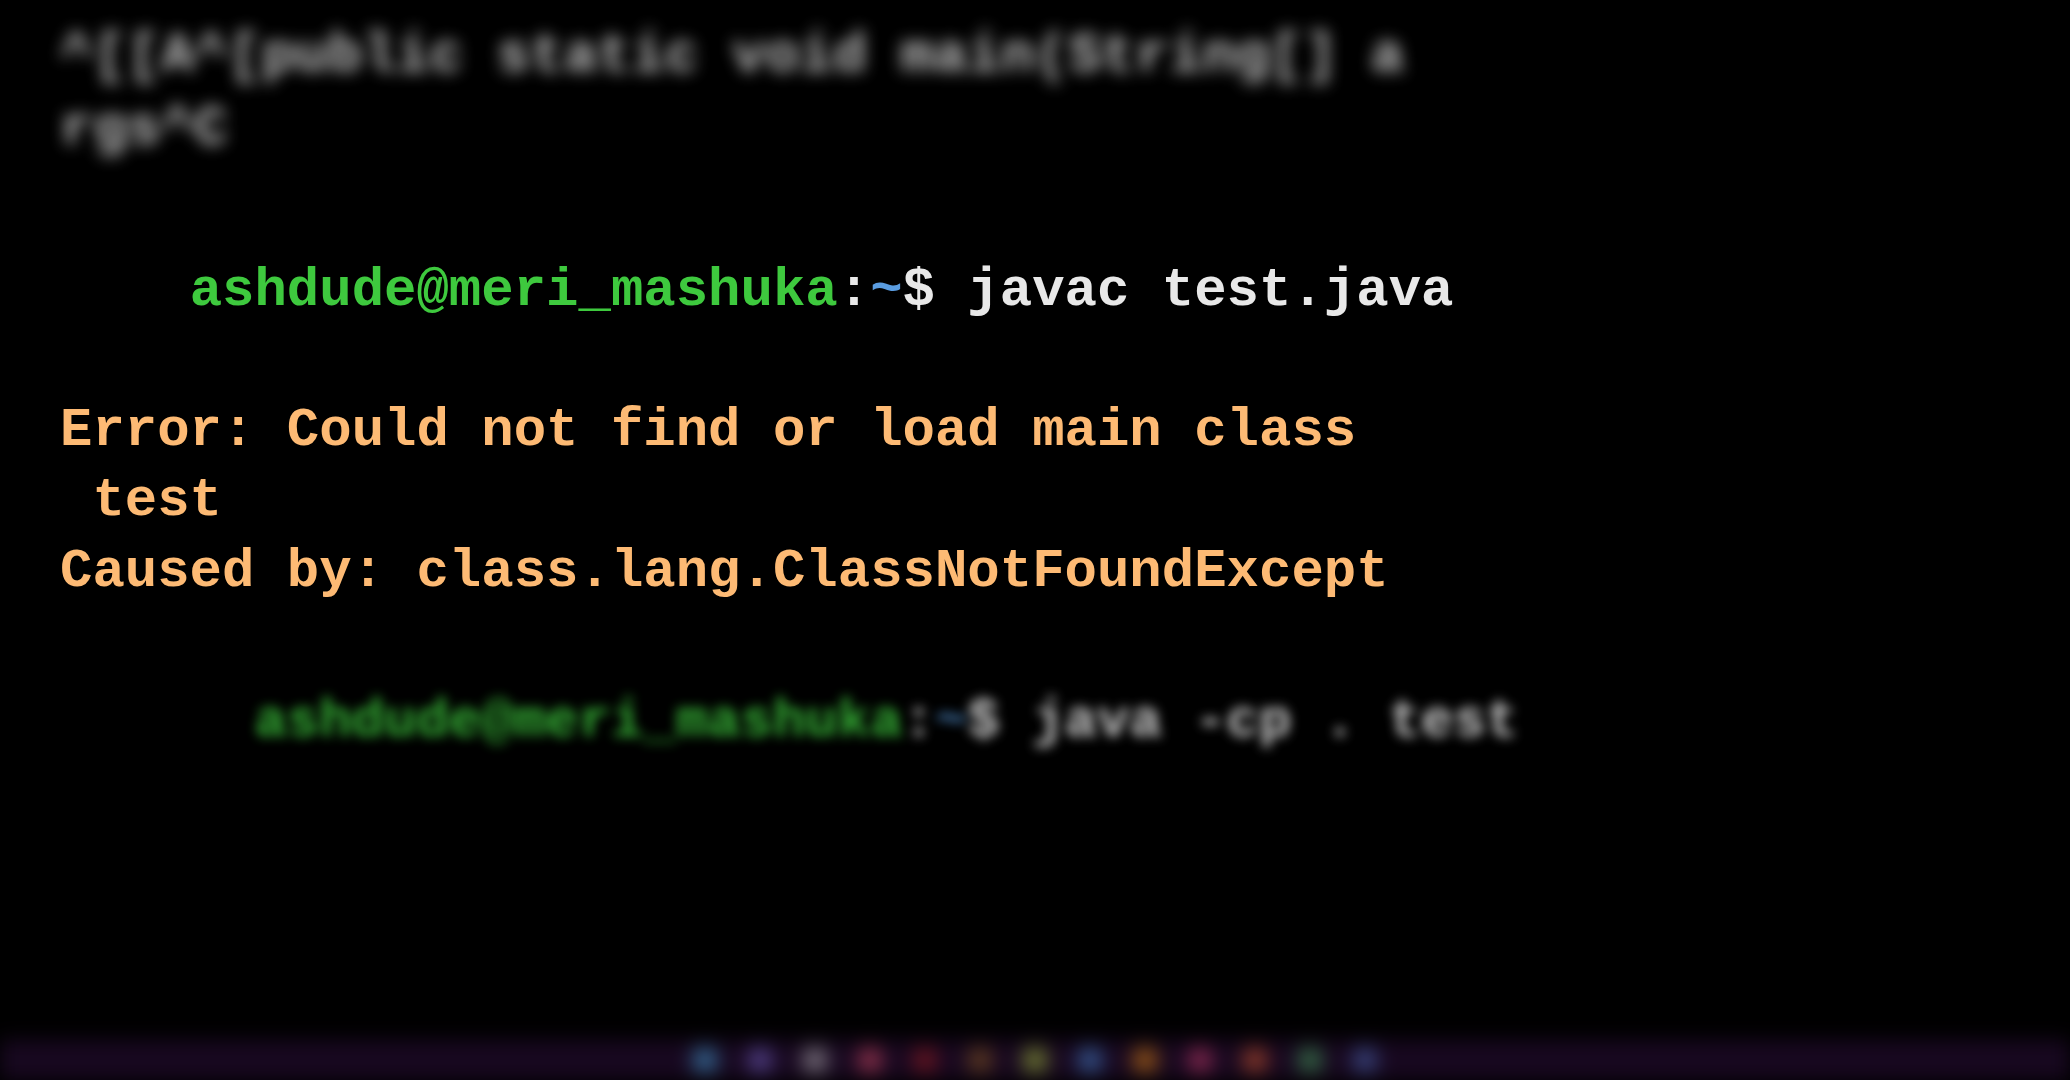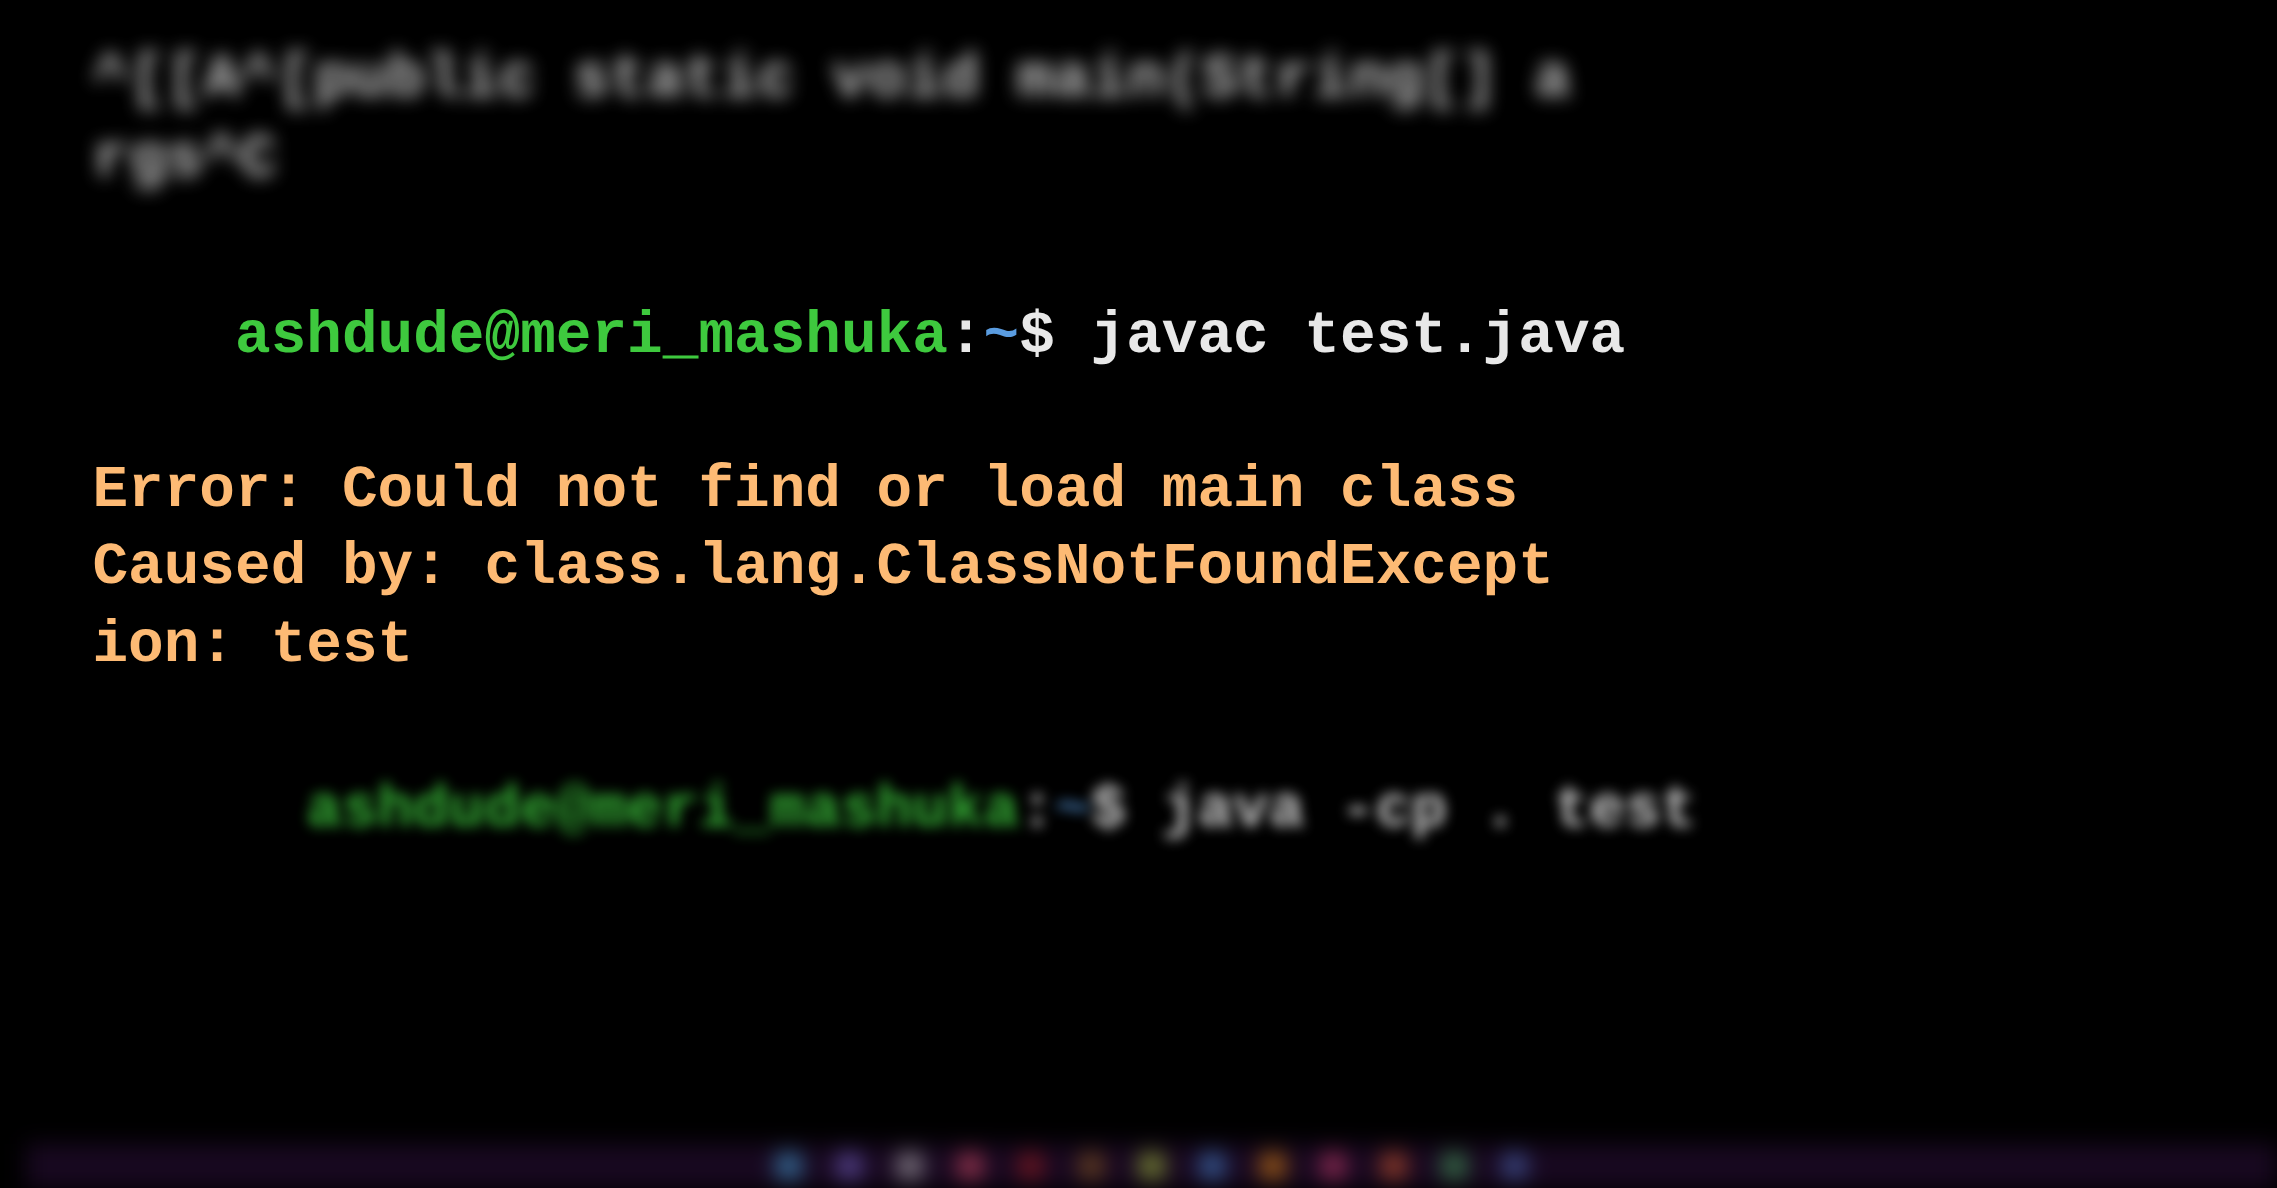--- a/index.html
+++ b/index.html
@@ -12,24 +12,23 @@
       width: 2070px;
       height: 1080px;
       font-family: 'Menlo', 'Monaco', 'Consolas', 'Courier New', monospace;
       font-size: 54px;
       line-height: 1.3;
       overflow: hidden;
       position: relative;
       font-weight: 600;
     }
     .terminal {
-      padding: 36px 60px;
+      padding: 20px 60px;
       position: relative;
       height: 100%;
-      margin-left: 24px;
     }
     .blurred-top {
       filter: blur(8px);
       opacity: 0.85;
       margin-bottom: 20px;
     }
     .blurred-top .garbled {
       color: #ddd;
       font-size: 56px;
     }
@@ -90,22 +89,22 @@
     <div class="line garbled">^[[A^[public static void main(String[] a</div>
     <div class="line garbled">rgs^C</div>
   </div>
 
   <div class="line">
     <span class="user-host">ashdude@meri_mashuka</span><span class="prompt-dollar">:</span><span class="path">~</span><span class="prompt-dollar">$ </span><span class="command">javac test.java</span>
   </div>
 
 
   <div class="line error">Error: Could not find or load main class</div>
+  <div class="line error"> test</div>
   <div class="line error">Caused by: class.lang.ClassNotFoundExcept</div>
-  <div class="line error">ion: test</div>
 
   <div class="blurred-bottom">
     <div class="line">
       <span class="user-host">ashdude@meri_mashuka</span><span class="prompt-dollar">:</span><span class="path">~</span><span class="prompt-dollar">$ </span><span class="command">java -cp . test</span>
     </div>
   </div>
 
   <div class="dock" id="dock">
       <div class="dock-item" style="background: rgb(74, 176, 232);"></div>
       <div class="dock-item" style="background: rgb(122, 104, 208);"></div>

